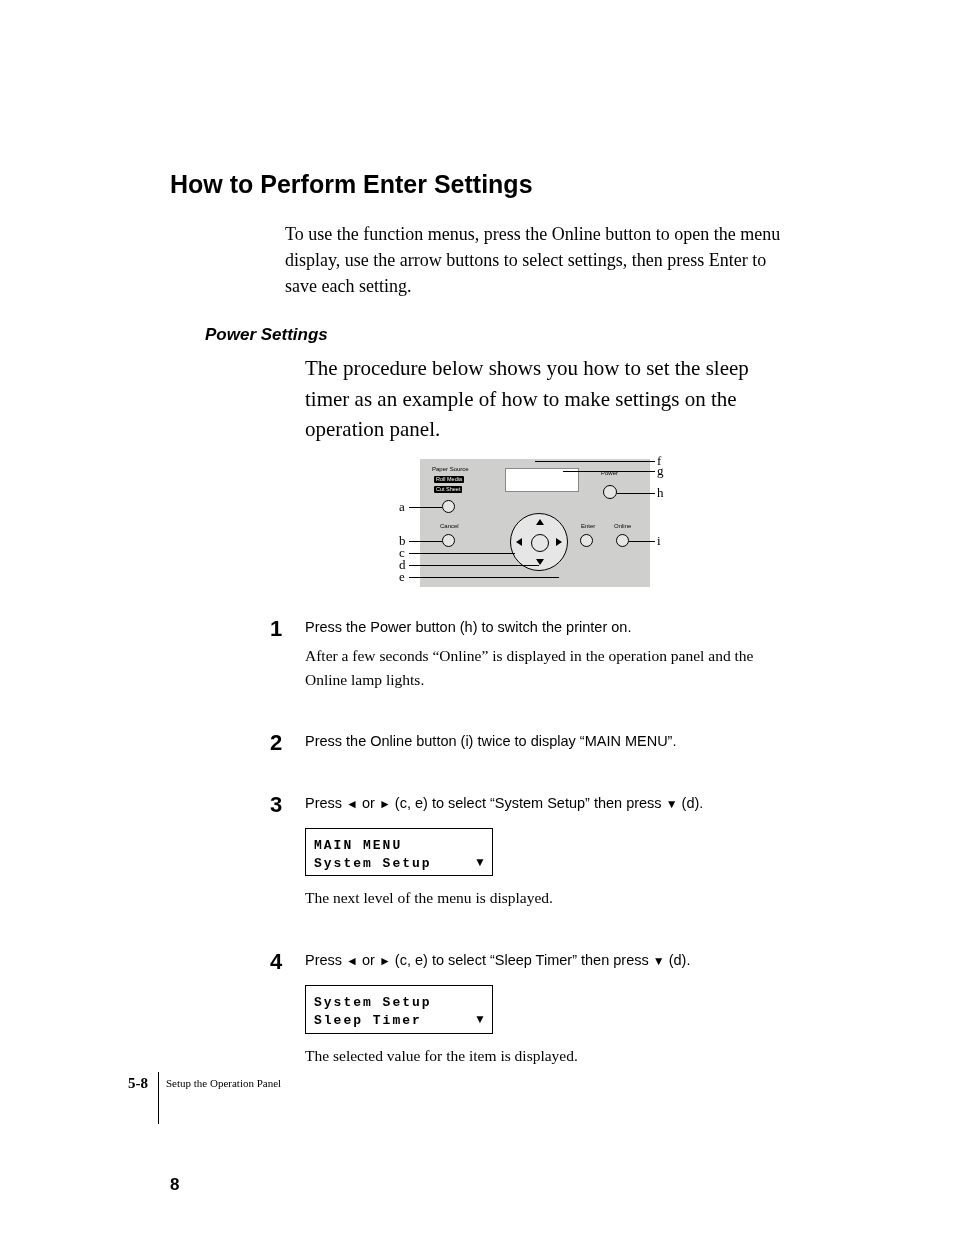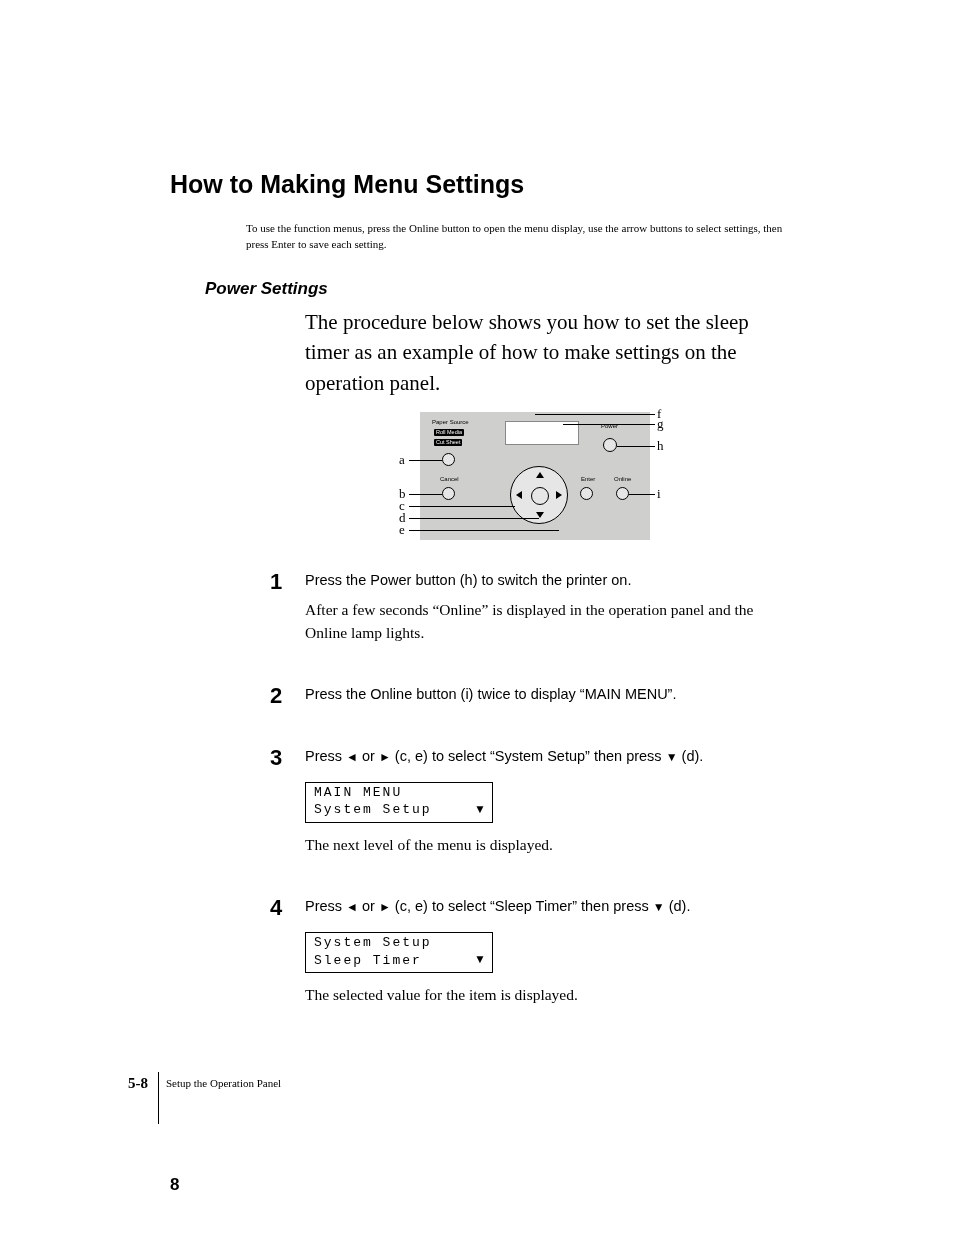--- a/index.html
+++ b/index.html
@@ -17,24 +17,24 @@
     padding: 170px 160px 60px 170px;
     position: relative;
   }
   h1.section-title {
     font-family: Arial, Helvetica, sans-serif;
     font-weight: bold;
     font-size: 25px;
     margin: 0 0 22px 0;
   }
   .intro {
-    margin-left: 76px;
+    margin-left: 115px;
     margin-bottom: 26px;
     line-height: 1.45;
-    font-size: 11px;
+    font-size: 18px;
   }
   h2.subsection {
     font-family: Arial, Helvetica, sans-serif;
     font-style: italic;
     font-weight: bold;
     font-size: 17px;
     margin: 0 0 8px 35px;
   }
   .sub-intro {
     margin-left: 135px;
@@ -135,24 +135,24 @@
   }
   .step-body {
     margin-left: 35px;
     font-size: 14.5px;
   }
   .step-body .lead { font-family: Arial, Helvetica, sans-serif; }
   .step-body .follow { font-family: "Times New Roman", Times, serif; font-size:15.5px; margin-top:6px; }
   .lcd-box {
     border: 1.5px solid #000;
     font-family: "Courier New", monospace;
-    font-weight: normal;
+    font-weight: bold;
     font-size: 13px;
     letter-spacing: 2px;
-    padding: 1px 8px 3px 8px;
+    padding: 8px 8px 3px 8px;
     width: 170px;
     line-height: 1.35;
     margin: 14px 0 10px 0;
     position: relative;
   }
   .lcd-box .arrow-down {
     position:absolute;
     right:6px; bottom:5px;
     font-family: Arial, sans-serif;
     letter-spacing:0;
@@ -196,21 +196,21 @@
     font-family: Arial, sans-serif;
     font-size: 12px;
     vertical-align: 0;
   }
 </style>
 </head>
 <body>
 
 <div class="page">
 
-  <h1 class="section-title">How to Making Menu Settings</h1>
+  <h1 class="section-title">How to Perform Enter Settings</h1>
 
   <div class="intro">To use the function menus, press the Online button to open the menu display, use the arrow buttons to select settings, then press Enter to save each setting.</div>
 
   <h2 class="subsection">Power Settings</h2>
 
   <div class="sub-intro">The procedure below shows you how to set the sleep timer as an example of how to make settings on the operation panel.</div>
 
   <div class="diagram-wrap">
     <div class="diagram-box">
 

